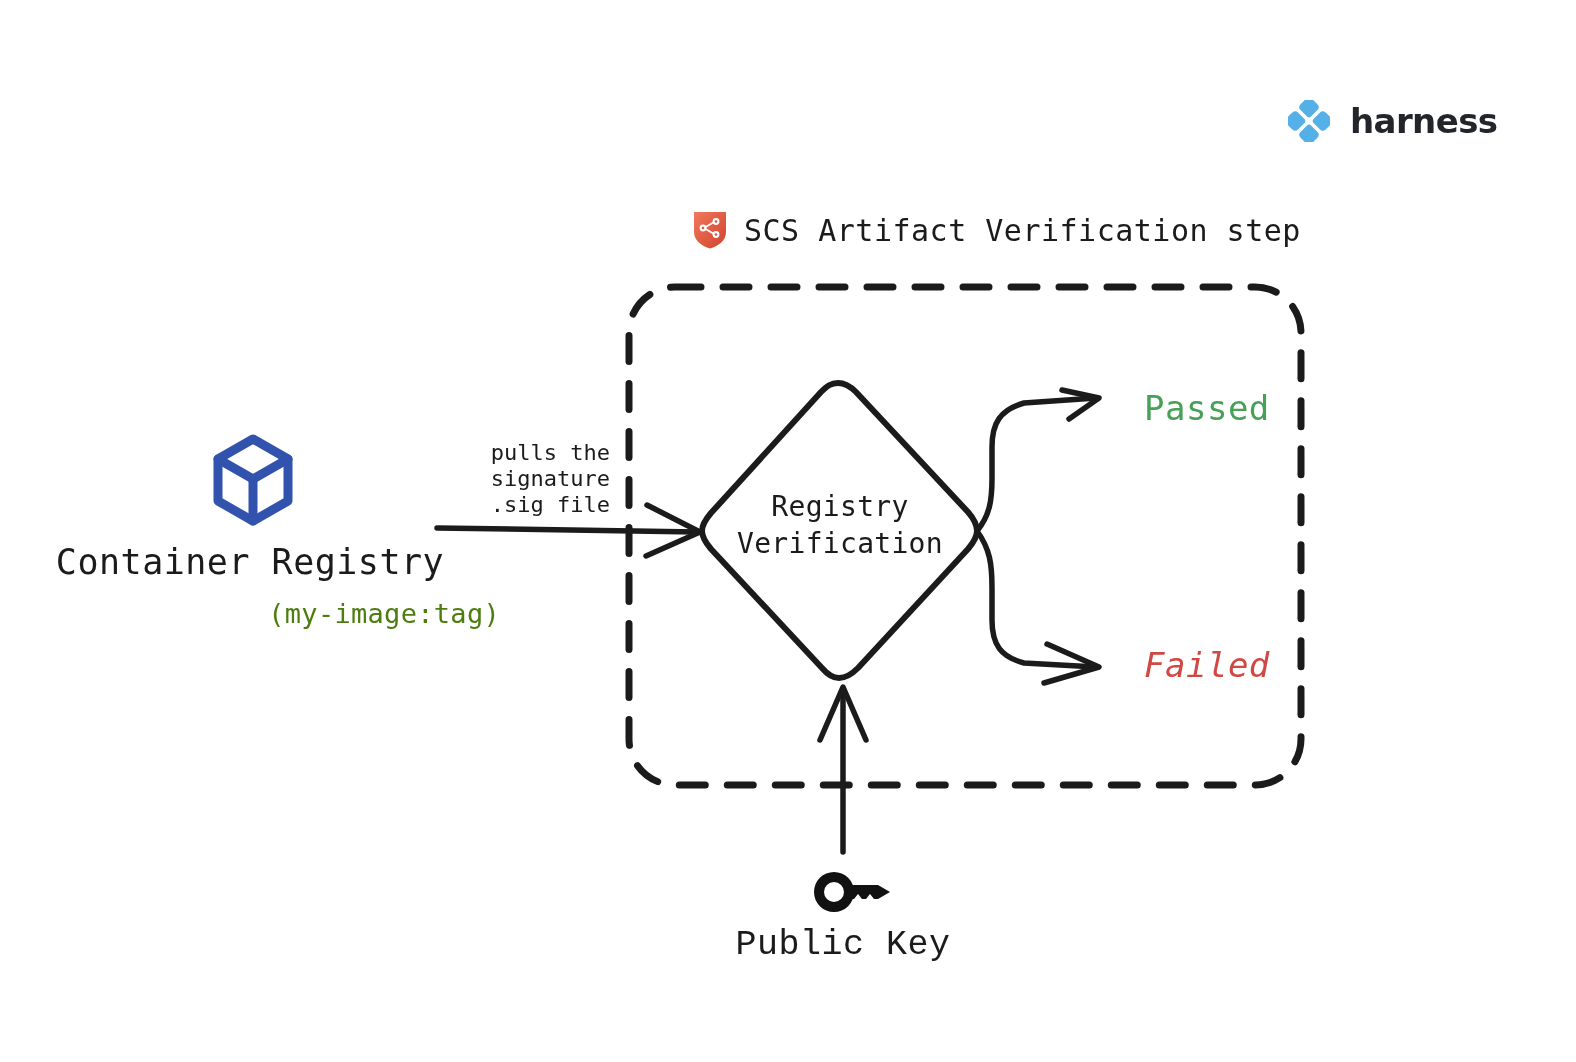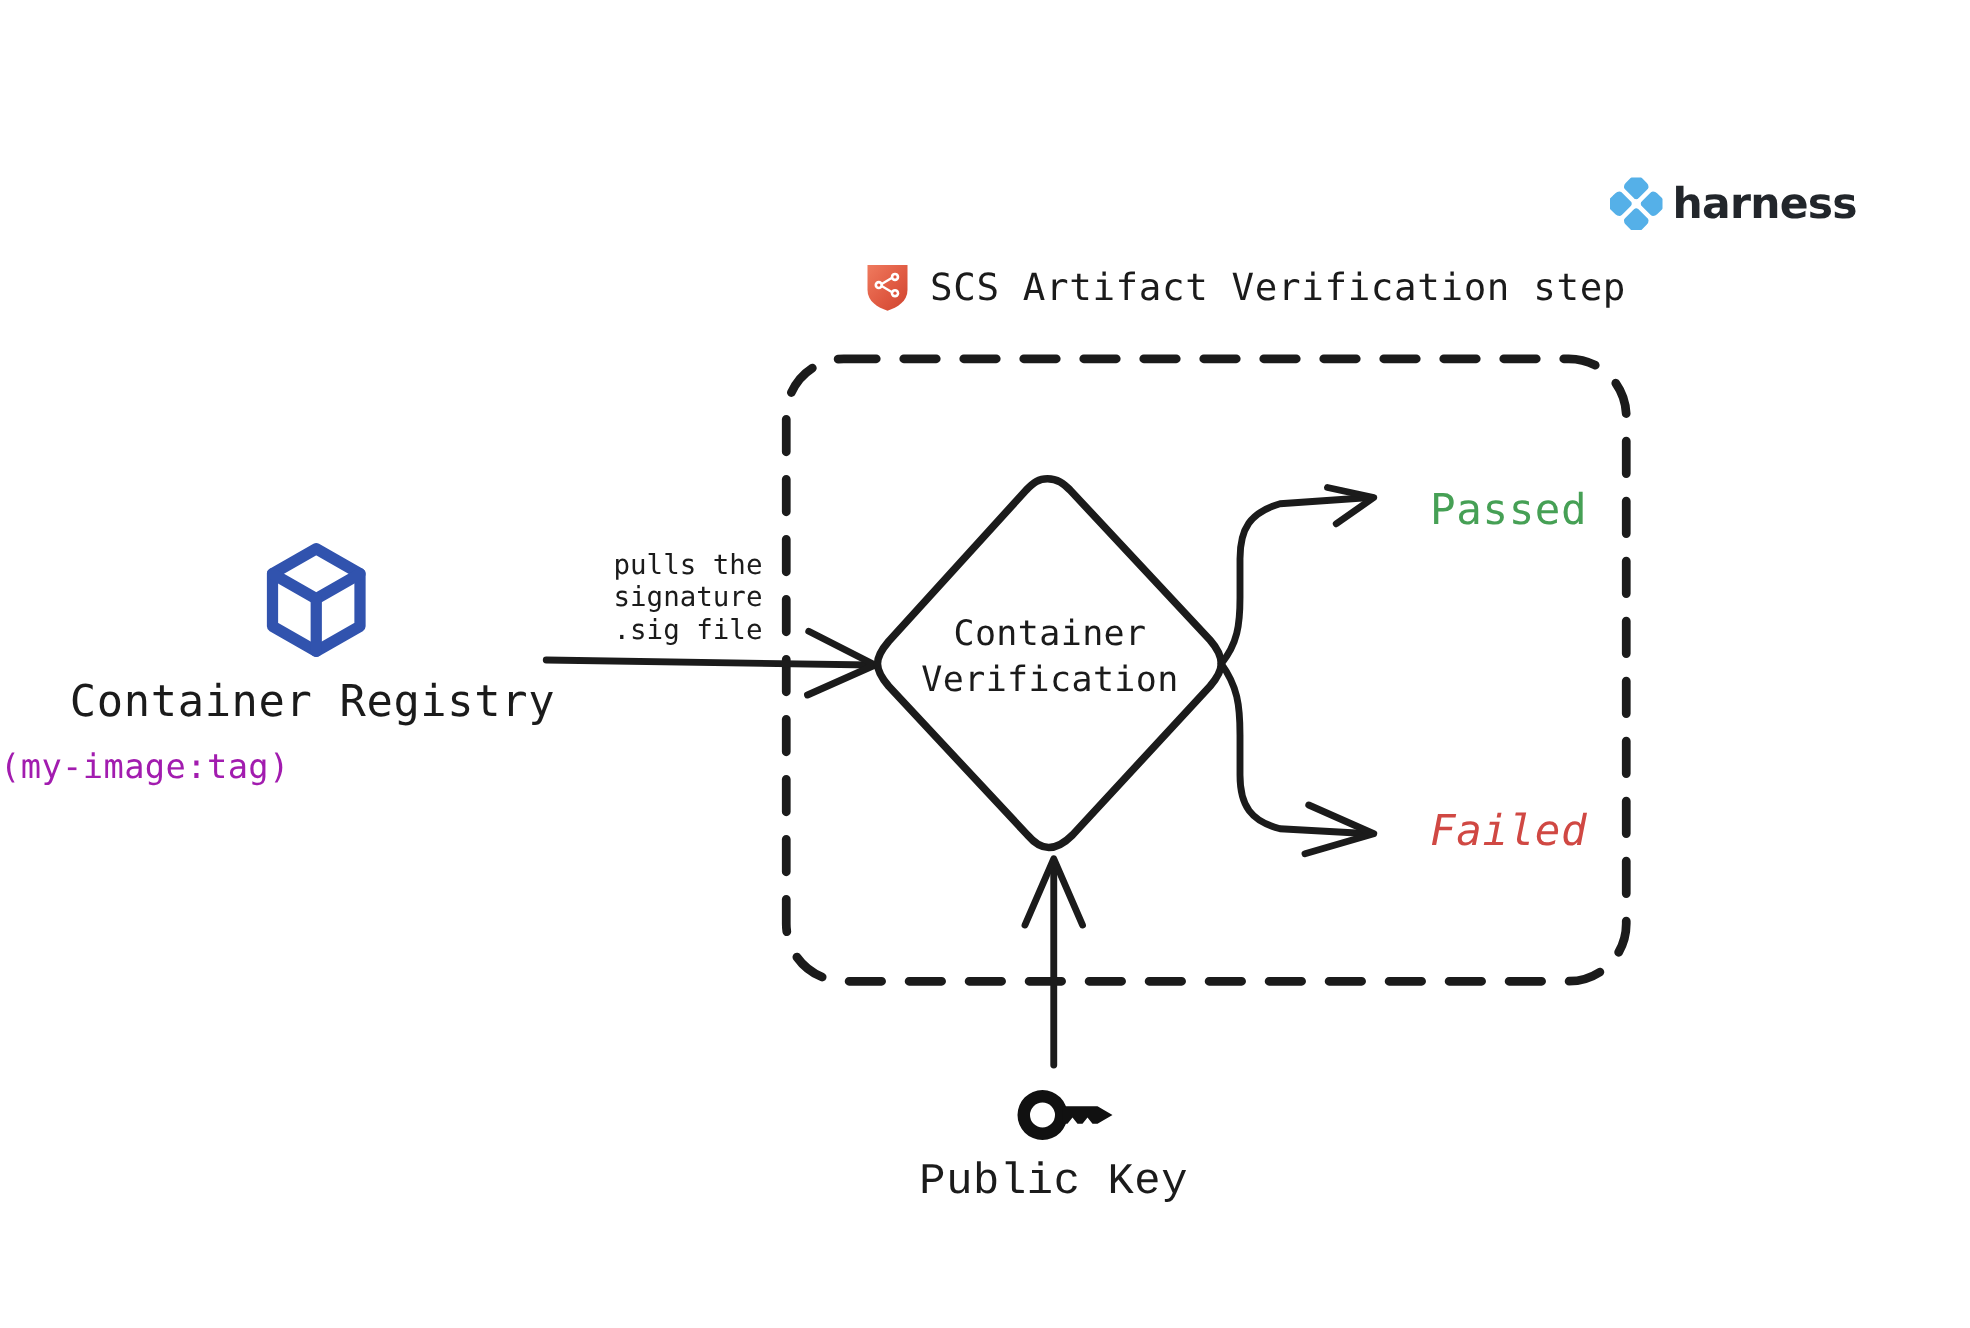--- a/index.html
+++ b/index.html
@@ -16,21 +16,21 @@
     width: 1576px;
     height: 1062px;
     background: #ffffff;
     overflow: hidden;
   }
   .abs { position: absolute; }
 
   
   #harness-logo {
     left: 1288px; top: 100px;
-    display: flex; align-items: center; gap: 8px; margin-top: 42px;
+    display: flex; align-items: center; gap: 20px;
   }
   #harness-logo .mark { width: 42px; height: 42px; display: block; }
   #harness-logo .wordmark {
     font-family: "DejaVu Sans", sans-serif;
     font-size: 34px;
     font-weight: 700;
     letter-spacing: -0.6px;
     color: #22262b;
     line-height: 1;
   }
@@ -58,23 +58,23 @@
   #container-registry-icon { left: 205px; top: 432px; width: 96px; height: 96px; }
   #container-registry-label {
     left: 0px; top: 542px; width: 500px;
     text-align: center;
     font-size: 35px;
     color: #1b1b1b;
     letter-spacing: 0.5px;
   }
   #container-registry-sub {
     left: 0px; top: 598px; width: 500px;
-    text-align: left;
+    text-align: right;
     font-size: 27px;
-    color: #a21caf;
+    color: #4d7c0f;
     letter-spacing: 0.3px;
   }
 
   
   #pull-signature-label {
     left: 360px; top: 440px; width: 250px;
     text-align: right;
     font-size: 22px;
     line-height: 26px;
     color: #1b1b1b;
@@ -223,21 +223,21 @@
   </svg>
   <div class="abs" id="container-registry-label">Container Registry</div>
   <div class="abs" id="container-registry-sub">(my-image:tag)</div>
 
   <div class="abs" id="pull-signature-label">
     <div>pulls the signature</div>
     <div>.sig file</div>
   </div>
 
   <div class="abs" id="artifact-verification-label">
-    <div>Container</div>
+    <div>Registry</div>
     <div>Verification</div>
   </div>
 
   <div class="abs" id="outcome-passed" style="color:#46a055">Passed</div>
   <div class="abs" id="outcome-failed" style="color:#d04843">Failed</div>
 
   <svg class="abs" id="public-key-icon" viewBox="0 0 82 48">
     <g fill="#111111">
       <path d="M22,4 A20,20 0 1 0 22,44 A20,20 0 1 0 22,4 Z
                M22,14 A10,10 0 1 1 22,34 A10,10 0 1 1 22,14 Z"></path>

